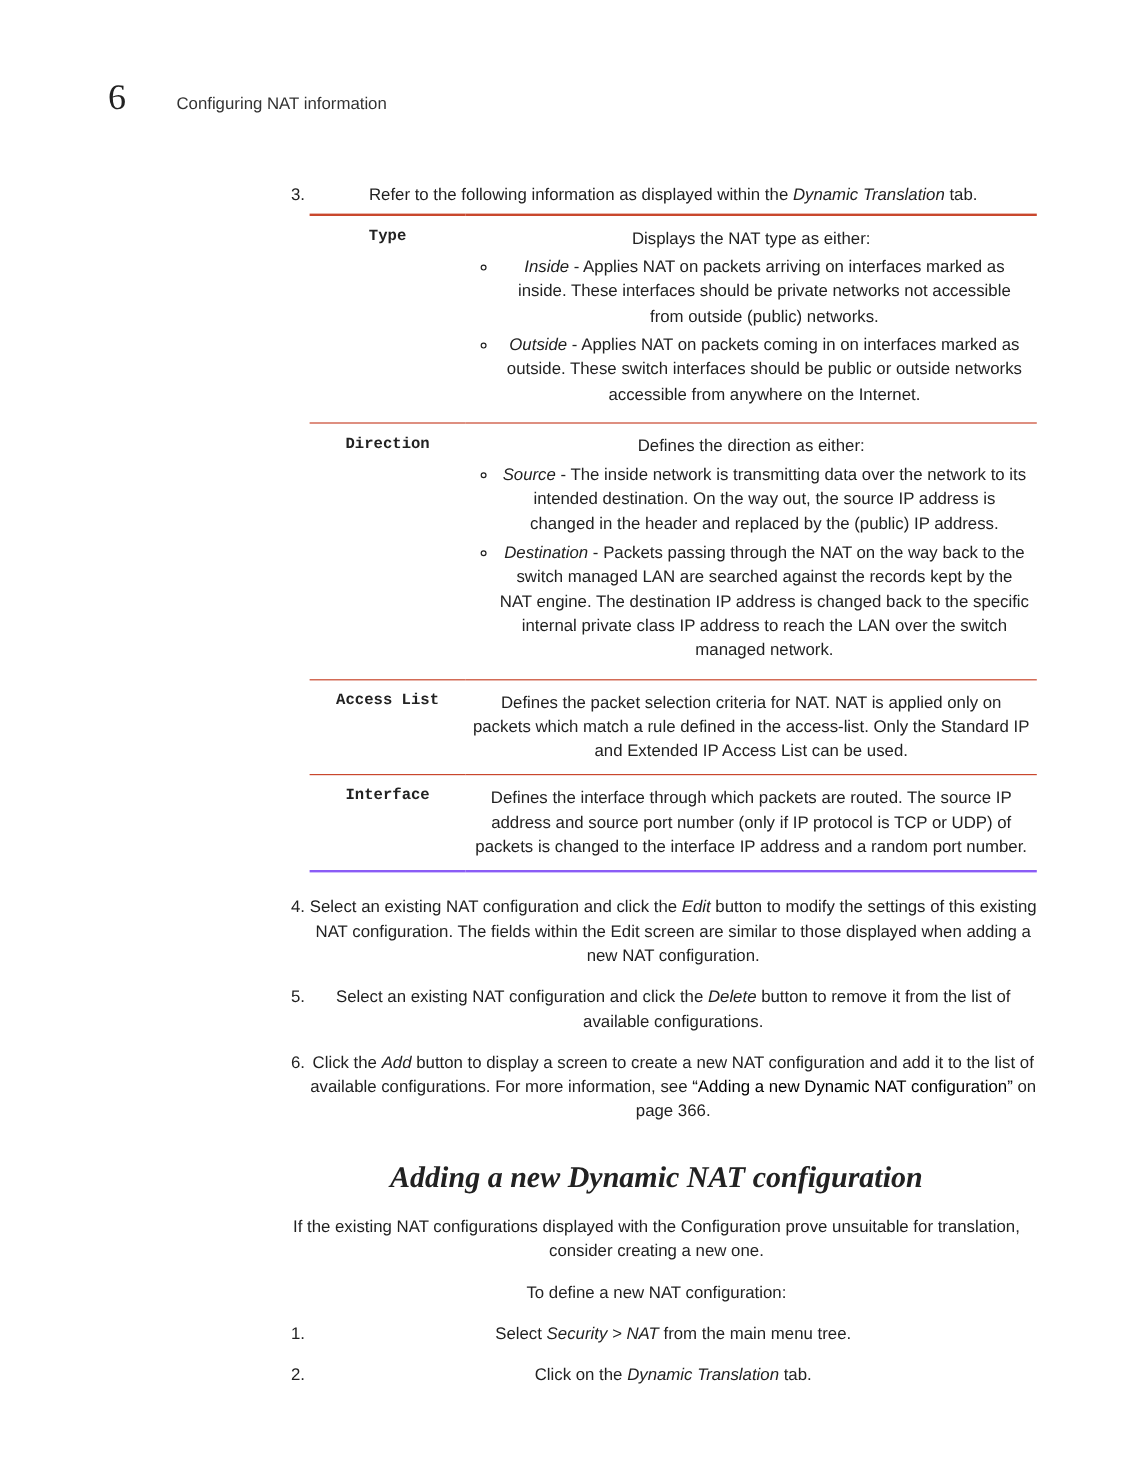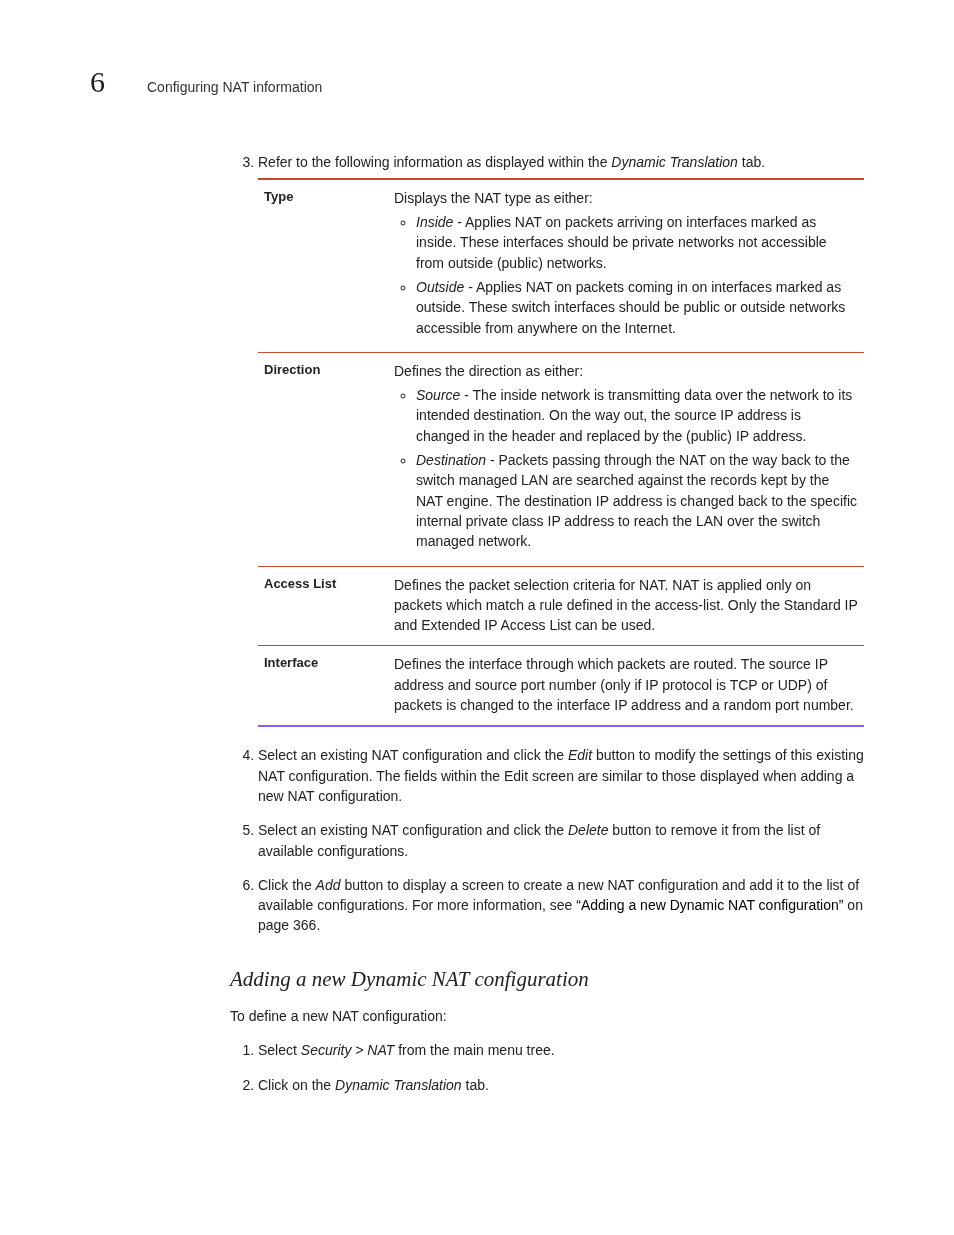--- a/index.html
+++ b/index.html
@@ -28,20 +28,21 @@
     font-size: 30px;
     font-weight: normal;
   }
   .chapter-sub {
     font-size: 14px;
     color: #333;
     margin-left: 24px;
   }
   .body {
     margin-left: 140px;
+    text-align: center;
   }
   ol.steps {
     list-style: decimal;
     margin: 0 0 14px 0;
     padding-left: 28px;
   }
   ol.steps > li {
     margin-bottom: 14px;
   }
   .italic { font-style: italic; }
@@ -61,37 +62,37 @@
   }
   table.def tr {
     border-top: 1px solid #c9472d;
     border-bottom: 1px solid #c9472d;
   }
   table.def tr:first-child { border-top: 2px solid #c9472d; }
   table.def tr:last-child { border-bottom: 2px solid #8b5cf6; }
   .term-col {
     width: 118px;
     font-weight: bold;
-    font-family: Liberation Sans, sans-serif;
+    font-family: Liberation Mono, monospace;
     font-size: 13px;
     font-stretch: condensed;
     margin-top: 36px;
   }
   ul.bullets {
     margin: 4px 0 0 0;
     padding-left: 22px;
   }
   ul.bullets li {
     margin-bottom: 4px;
   }
   h2.section {
     font-family: Georgia, "Times New Roman", serif;
     font-style: italic;
-    font-weight: normal;
-    font-size: 21px;
+    font-weight: bold;
+    font-size: 25px;
     margin: 28px 0 12px 0;
   }
   p.para { margin: 0 0 14px 0; }
 </style>
 </head>
 <body>
 
 <div class="page">
 
   <div class="header-line">
@@ -147,20 +148,21 @@
         <span>Select an existing NAT configuration and click the </span><span class="italic">Delete</span><span> button to remove it from the list of available configurations.</span>
       </li>
 
       <li>
         <span>Click the </span><span class="italic">Add</span><span> button to display a screen to create a new NAT configuration and add it to the list of available configurations. For more information, see </span><a class="link">“Adding a new Dynamic NAT configuration”</a><span> on page 366.</span>
       </li>
     </ol>
 
     <h2 class="section">Adding a new Dynamic NAT configuration</h2>
 
+    <p class="para">If the existing NAT configurations displayed with the Configuration prove unsuitable for translation, consider creating a new one.</p>
     <p class="para">To define a new NAT configuration:</p>
 
     <ol class="steps">
       <li>
         <span>Select </span><span class="italic">Security &gt; NAT</span><span> from the main menu tree.</span>
       </li>
       <li>
         <span>Click on the </span><span class="italic">Dynamic Translation</span><span> tab.</span>
       </li>
     </ol>

